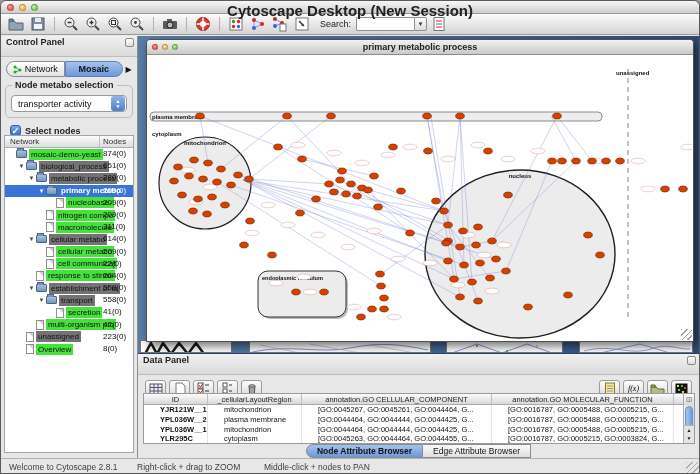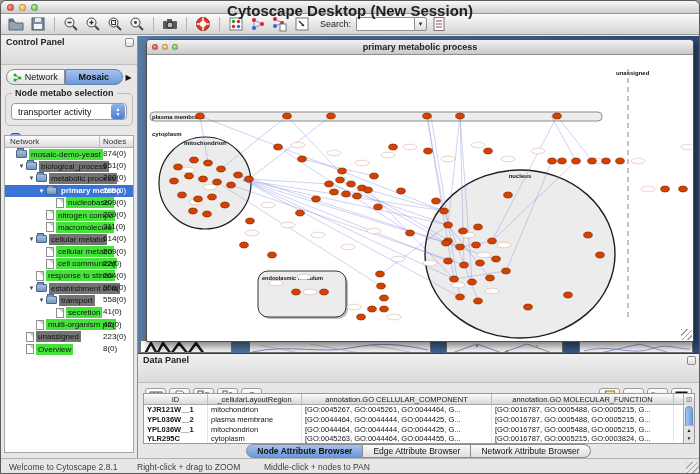--- a/index.html
+++ b/index.html
@@ -22,21 +22,21 @@
   .search-label{font-size:9px;color:#222;margin:0 3px 0 6px}
   .searchwrap{display:flex;align-items:center;height:14px}
   .searchwrap input{width:58px;height:14px;border:1px solid #8f8f8f;border-right:none;font-size:9px;
                     padding:0 2px;background:#fff;outline:none;border-radius:2px 0 0 2px;font-family:inherit}
   .search-dd{width:13px;height:14px;border:1px solid #8f8f8f;background:linear-gradient(#fdfdfd,#dcdcdc);
              font-size:7px;line-height:12px;text-align:center;color:#333;border-radius:0 2px 2px 0}
   
   .content{position:absolute;top:35px;left:0;right:0;bottom:15px;display:flex}
   
   .cpanel{width:137px;background:#e7e7e7;border-right:1px solid #8f8f8f;position:relative;flex:none}
-  .panel-head{height:29px;background:linear-gradient(#f1f1f1,#dadada);border-bottom:1px solid #bdbdbd;
+  .panel-head{height:21px;background:linear-gradient(#f1f1f1,#dadada);border-bottom:1px solid #bdbdbd;
               font-size:9px;font-weight:bold;color:#222;padding-left:5px;line-height:13px;position:relative}
   .float-ic{position:absolute;right:3px;top:2px;width:9px;height:9px;border:1px solid #8a8a8a;border-radius:2px;
             background:linear-gradient(#fff,#ddd)}
   .cp-tabs{display:flex;align-items:center;margin:4px 3px 0 5px}
   .cp-tab{flex:1;text-align:center;font-size:9px;color:#111;border:1px solid #8d8d8d;height:16px;line-height:15px;
           background:linear-gradient(#ffffff,#e1e1e1);display:flex;align-items:center;justify-content:center;gap:3px}
   .cp-tab.first{border-radius:8px 0 0 8px}
   .cp-tab.sel{background:linear-gradient(#a6c2ee,#6d98d9);border-color:#5f82b6;font-weight:bold;border-radius:0 8px 8px 0}
   .cp-tab-more{width:11px;text-align:center;font-size:8px;color:#111}
   .groupbox{margin:8px 4px 0;border:1px solid #bcbcbc;border-radius:5px;padding:9px 5px 5px;position:relative}
@@ -92,21 +92,21 @@
   .dp-toolbar{height:23px;display:flex;align-items:center;gap:3px;padding:0 7px;margin-top:2px}
   .dbtn{width:21px;height:18px;border:1px solid #9b9b9b;border-radius:3px;background:linear-gradient(#fefefe,#d8d8d8);
         display:flex;align-items:center;justify-content:center;font-size:8px}
   .dsp{flex:1}
   .dp-table{position:absolute;left:5px;right:4px;top:39px;bottom:14px;background:#fff;border:1px solid #9a9a9a;overflow:hidden}
   .thead{display:flex;height:11px;background:linear-gradient(#fbfbfb,#d8d8d8);border-bottom:1px solid #a9a9a9;
          font-size:7.5px;color:#222}
   .thead .hc{border-right:1px solid #bdbdbd;text-align:center;overflow:hidden;white-space:nowrap;flex:none;line-height:11px}
   .tbody{font-size:7.5px;color:#111}
   .dr{display:flex;height:9.8px;line-height:9.8px}
-  .dc{flex:none;overflow:hidden;white-space:nowrap;padding-left:3px;border-right:1px solid #e4e4e4}
+  .dc{flex:none;overflow:hidden;white-space:nowrap;padding-left:16px;border-right:1px solid #e4e4e4}
   .dc.b{font-weight:bold}
   .vsb{position:absolute;right:0;top:11px;bottom:0;width:11px;background:linear-gradient(90deg,#f2f2f2,#dcdcdc);
        border-left:1px solid #ababab}
   .vthumb{position:absolute;left:1px;right:1px;top:1px;height:24px;border-radius:5px;
           background:linear-gradient(90deg,#a8c6ef,#6f9ede);border:1px solid #6b8fc4}
   .varrows{position:absolute;left:0;right:0;bottom:0;height:18px;background:#e4e4e4;border-top:1px solid #b5b5b5;
            font-size:5px;text-align:center;color:#222;line-height:8px}
   .hbtn{position:absolute;right:0;top:0;width:11px;height:11px;border-left:1px solid #a9a9a9;
         background:linear-gradient(#fbfbfb,#d8d8d8);font-size:6px;text-align:center;line-height:10px}
   .dp-tabs{position:absolute;left:0;right:0;bottom:0;height:14px;display:flex;justify-content:center}
@@ -743,21 +743,20 @@
             <div class="vthumb"></div>
             <div class="varrows">
                 <div>▲</div>
                 <div>▼</div>
               </div>
           </div>
         </div>
         <div class="dp-tabs" id="dp-tabs">
             <span class="dp-tab first sel">Node Attribute Browser</span>
             <span class="dp-tab">Edge Attribute Browser</span>
-            <span class="dp-tab last">Network Attribute Browser</span>
           </div>
       </div>
     </div>
   </div>
 
   <div class="statusbar">
     <span style="left:8px">Welcome to Cytoscape 2.8.1</span>
     <span style="left:136px">Right-click + drag to ZOOM</span>
     <span style="left:263px">Middle-click + nodes to PAN</span>
     <span class="sgrip"></span>

